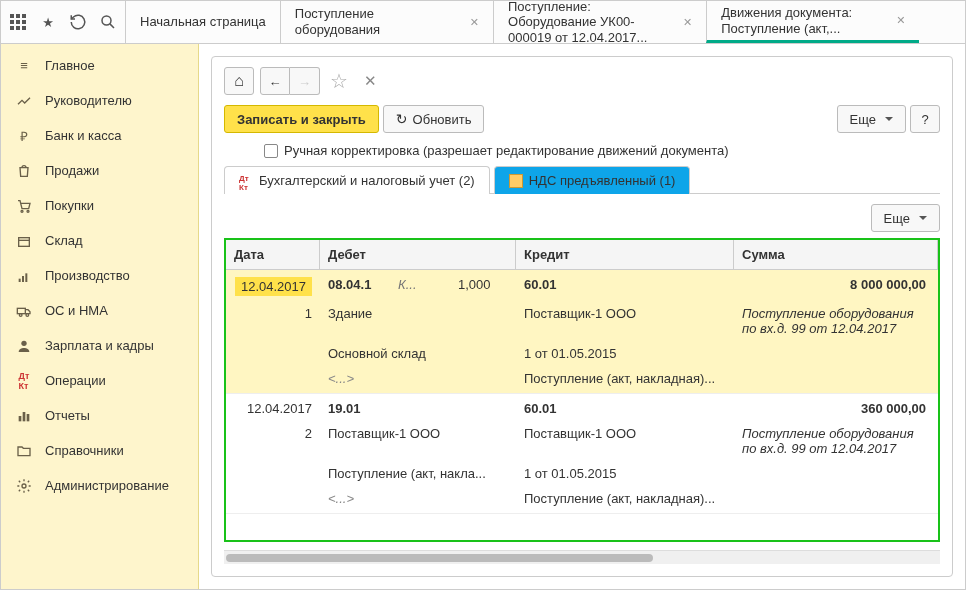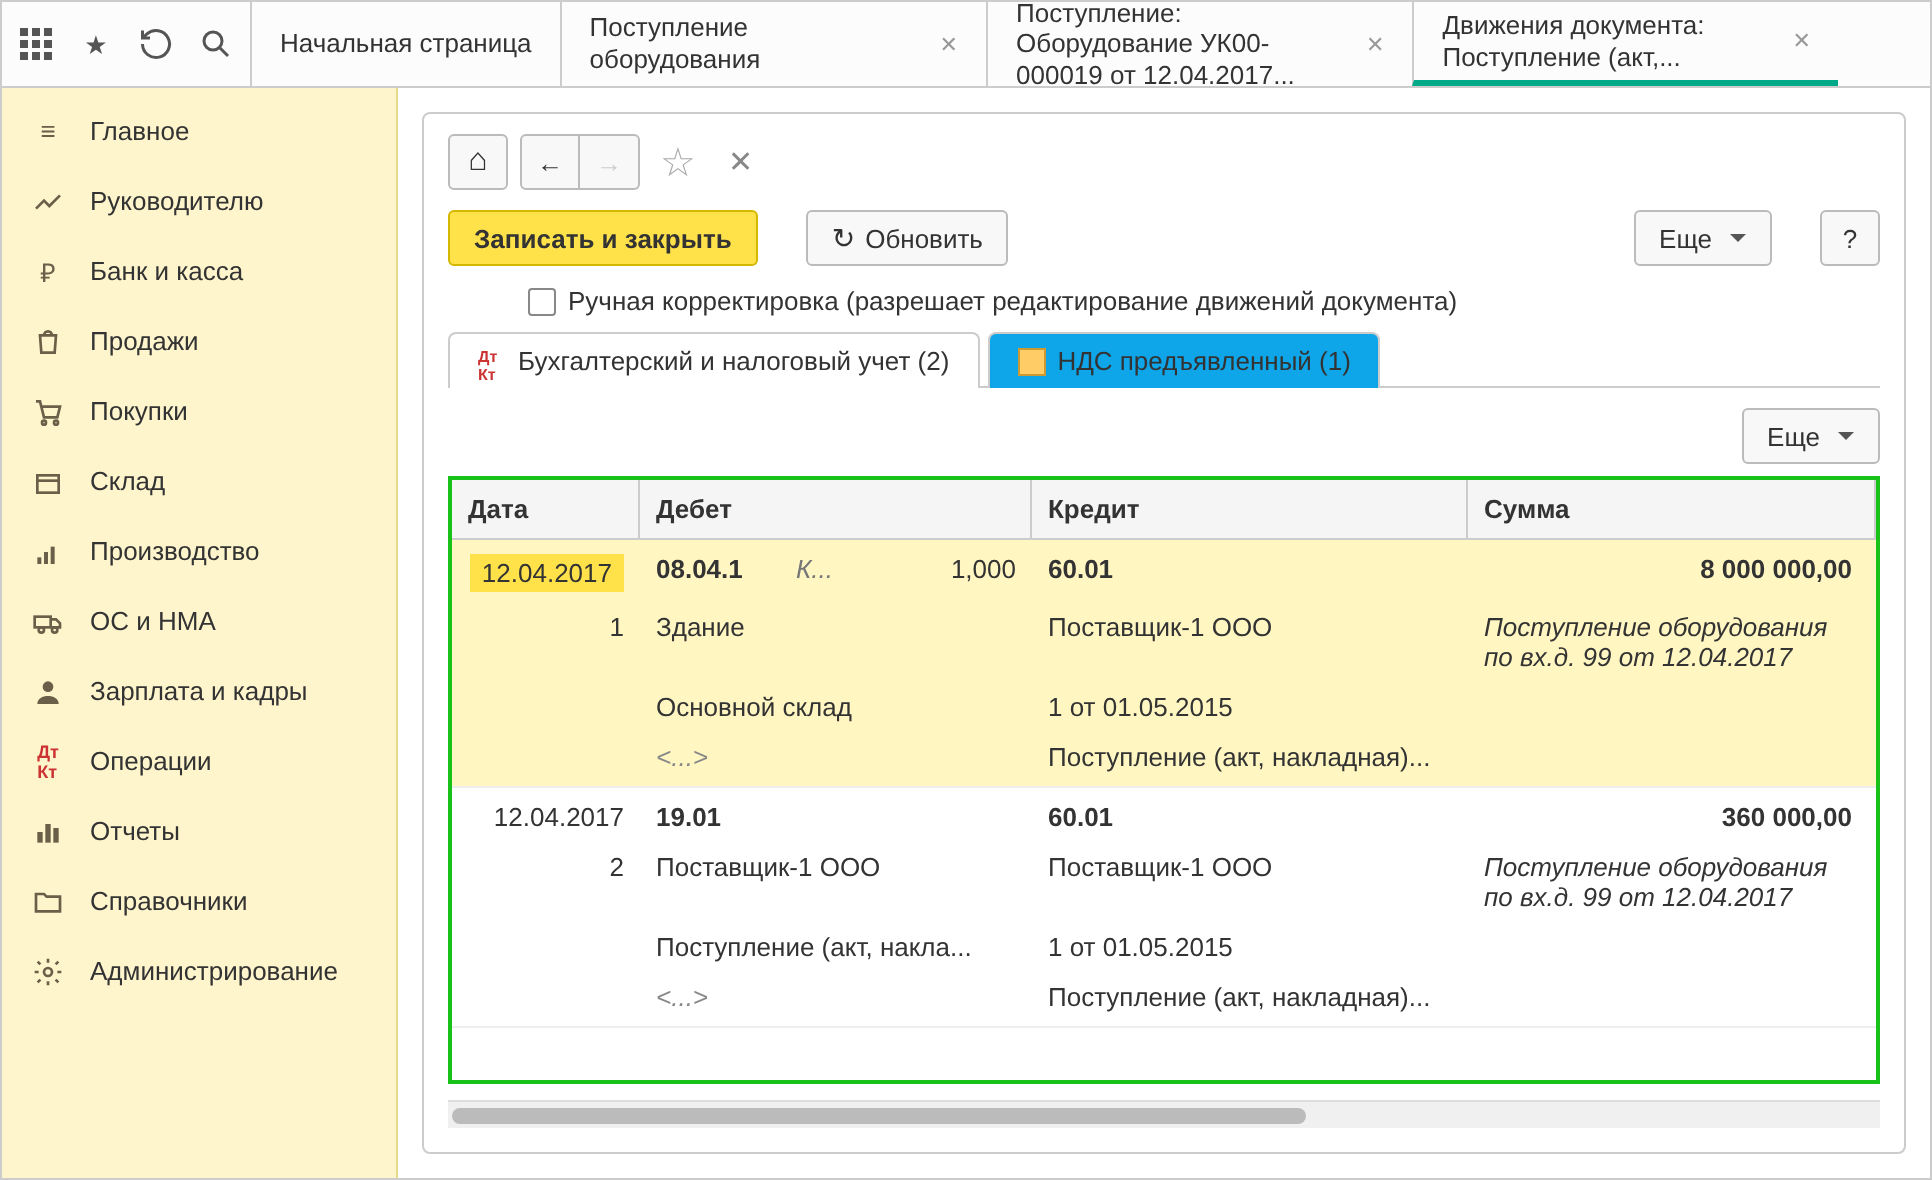--- a/index.html
+++ b/index.html
@@ -33,21 +33,21 @@
     
     .title-row { display: flex; align-items: center; gap: 6px; margin-bottom: 10px; }
     .nav-btn { width: 30px; height: 28px; border: 1px solid #bbb; border-radius: 3px; background: #f8f8f8; display: flex; align-items: center; justify-content: center; cursor: pointer; }
     .nav-group { display: flex; }
     .nav-group .nav-btn:first-child { border-radius: 3px 0 0 3px; }
     .nav-group .nav-btn:last-child { border-radius: 0 3px 3px 0; border-left: none; }
     .star-outline { font-size: 20px; color: #aaa; margin: 0 4px; }
     .title-bubble { flex: 1; border: 2px solid #19c219; border-radius: 18px; padding: 4px 14px; font-size: 18px; white-space: nowrap; overflow: hidden; text-overflow: ellipsis; }
     .close-x { font-size: 15px; color: #888; margin-left: 6px; cursor: pointer; }
     
-    .toolbar-row { display: flex; align-items: center; gap: 24px; margin-bottom: 10px; }
+    .toolbar-row { display: flex; align-items: center; gap: 4px; margin-bottom: 10px; }
     .btn { height: 28px; padding: 0 12px; border: 1px solid #bbb; border-radius: 3px; background: #f8f8f8; cursor: pointer; display: flex; align-items: center; gap: 5px; }
     .btn-yellow { background: #ffe14a; border-color: #d4b800; font-weight: bold; }
     .btn-more::after { content: ""; border: 4px solid transparent; border-top-color: #555; margin-left: 4px; margin-top: 4px; }
     .spacer { flex: 1; }
     .btn-q { width: 30px; justify-content: center; }
     
     .checkbox-row { display: flex; align-items: center; gap: 6px; margin-bottom: 8px; padding-left: 40px; }
     .cb { width: 14px; height: 14px; border: 1px solid #888; border-radius: 2px; }
     
     .tabs-panel { display: flex; border-bottom: 1px solid #ccc; }
@@ -74,21 +74,21 @@
     .cell.c-date { text-align: right; }
     .cell.c-sum { text-align: right; padding-right: 12px; }
     .bold { font-weight: bold; }
     .dim { color: #888; font-style: italic; }
     .italic { font-style: italic; }
     .hl-date { background: #ffe14a; padding: 2px 6px; display: inline-block; }
     
     .debit-inner { display: flex; }
     .di1 { width: 70px; }
     .di2 { width: 60px; font-style: italic; color: #777; }
-    .di3 { flex: 1; text-align: right; }
+    .di3 { flex: 1; text-align: left; }
     
     .scrollbar-h { height: 14px; background: #f0f0f0; border-top: 1px solid #ddd; display: flex; align-items: center; padding: 0 2px; margin-top: 8px; }
     .scrollbar-h .thumb { height: 8px; background: #bbb; border-radius: 4px; width: 60%; }
     
     .refresh-icon::before { content: "↻"; font-size: 14px; }
     .home-icon::before { content: "⌂"; font-size: 16px; }
   </style>
 </head>
 <body>
 

